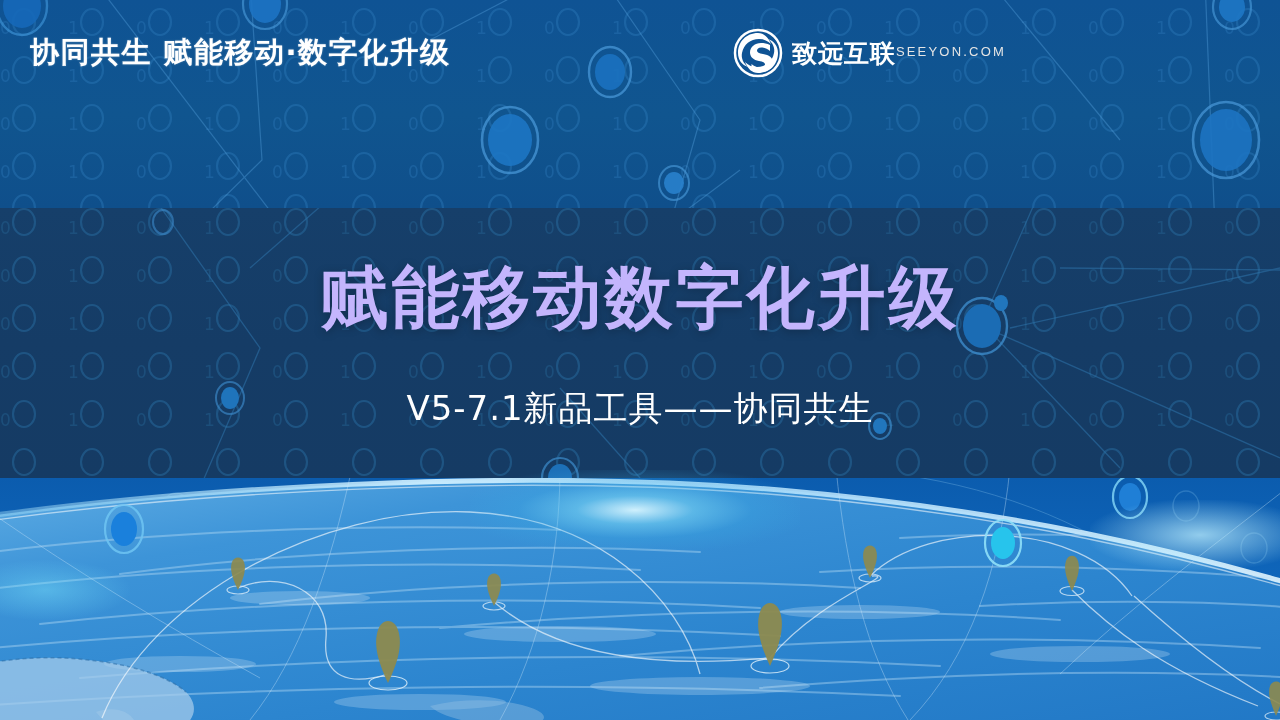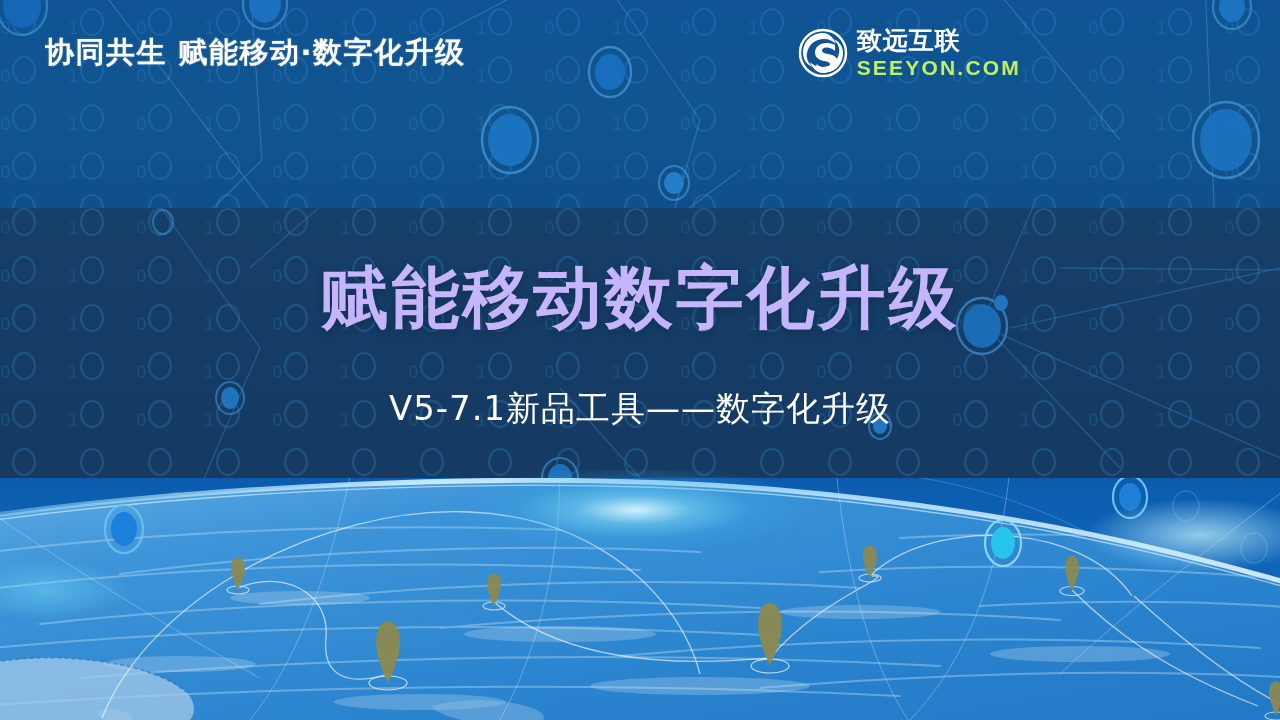--- a/index.html
+++ b/index.html
@@ -46,21 +46,21 @@
   .pattern {
     position: absolute;
     inset: 0;
     pointer-events: none;
   }
   .pattern svg { display: block; width: 100%; height: 100%; }
 
   
   .header {
     position: absolute;
-    top: 0; left: 15px;
+    top: 0; left: 0;
     width: 1024px;
     height: 100px;
     z-index: 14;
   }
   .slogan {
     position: absolute;
     left: 30px;
     top: 33px;
     font-size: 29px;
     font-weight: 700;
@@ -74,34 +74,34 @@
   
   .logo {
     position: absolute;
     right: 18px;
     top: 28px;
     display: flex;
     align-items: center;
     gap: 9px;
   }
   .logo-mark { width: 50px; height: 50px; flex: 0 0 auto; }
-  .logo-text { display: flex; flex-direction: column; line-height: 1; }
+  .logo-text { display: flex; line-height: 1; }
   .logo-cn {
     font-size: 25px;
     font-weight: 700;
     color: #fff;
     letter-spacing: 1px;
     font-family: "DejaVu Sans", "Liberation Sans", sans-serif;
     white-space: nowrap;
   }
   .logo-en {
     margin-top: 4px;
-    font-size: 21px;
-    font-weight: 700;
-    color: #bef264;
+    font-size: 13px;
+    font-weight: 400;
+    color: #e5e5e5;
     letter-spacing: 2.2px;
     white-space: nowrap;
   }
 
   
   .title-block {
     position: absolute;
     top: 208px;
     left: 0;
     width: 1280px;
@@ -538,16 +538,16 @@
       </svg>
       <div class="logo-text">
         <div class="logo-cn">致远互联</div>
         <div class="logo-en">SEEYON.COM</div>
       </div>
     </div>
   </div>
 
   <div class="title-block">
     <div class="main-title">赋能移动数字化升级</div>
-    <div class="sub-title">V5-7.1新品工具——数字化升级</div>
+    <div class="sub-title">V5-7.1新品工具——协同共生</div>
   </div>
 
 </div>
 
 </body></html>

